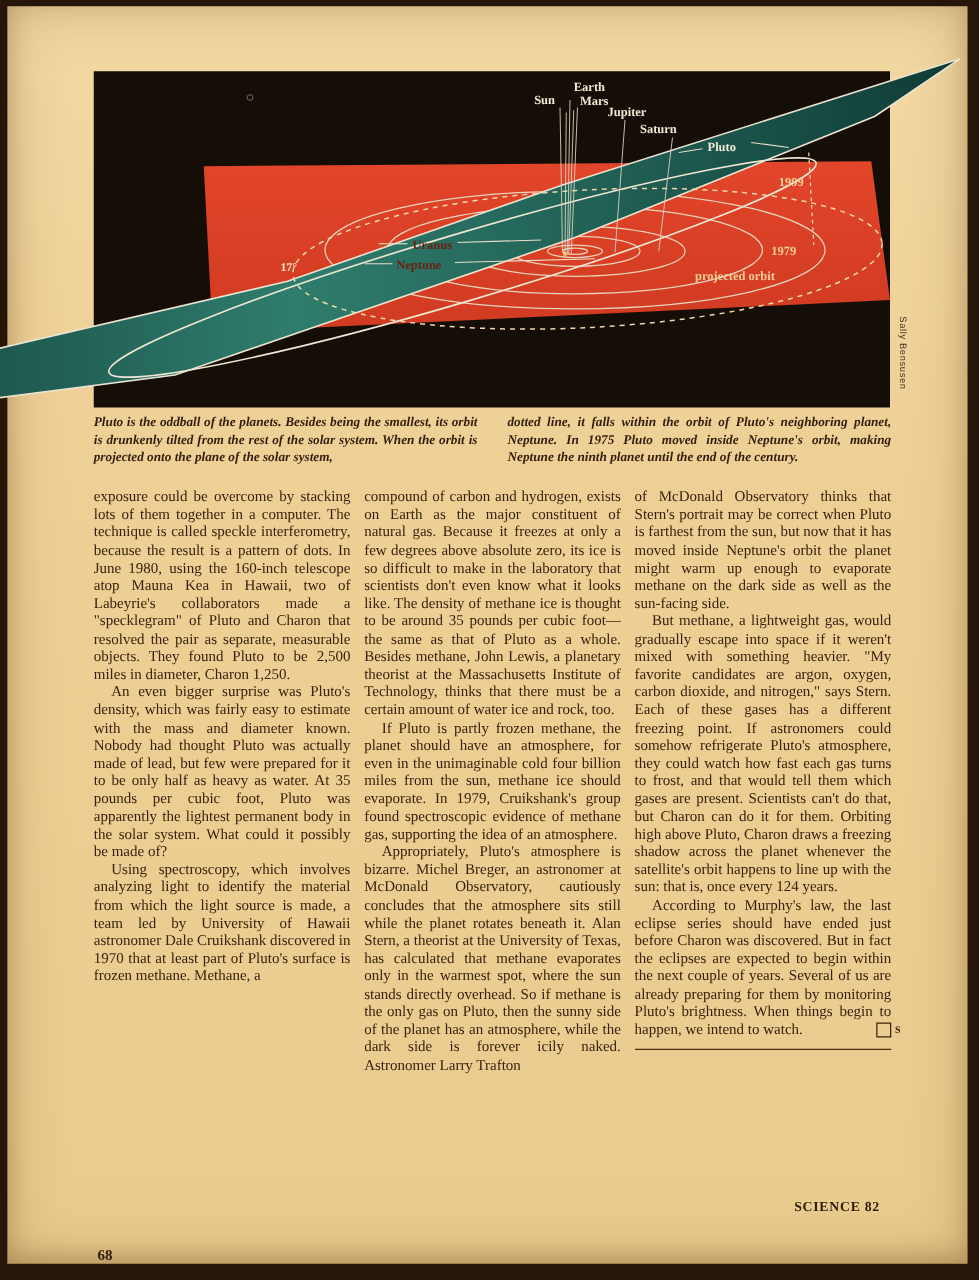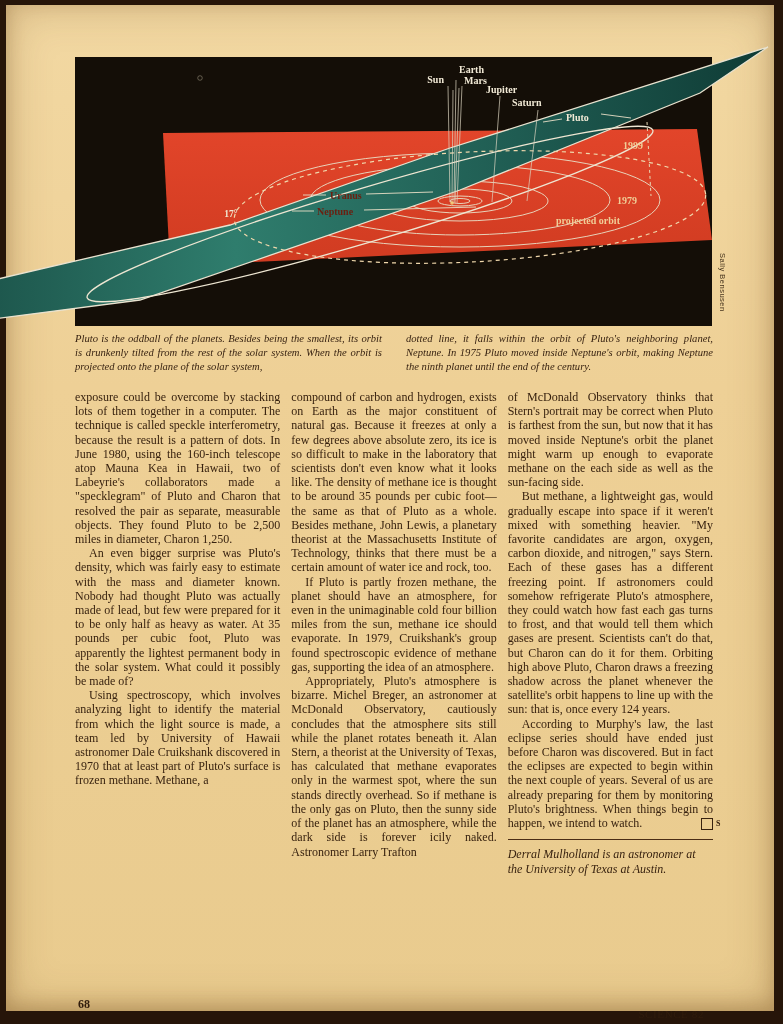--- a/index.html
+++ b/index.html
@@ -21,21 +21,21 @@
     font-size:7.5px;color:#44321c;letter-spacing:.5px;
     font-family:"Liberation Sans", sans-serif;
   }
   .caption{
     position:absolute;left:69px;top:327px;width:638px;
     display:flex;gap:24px;
   }
   .caption p{
     flex:1;margin:0;
     font-size:10.6px;line-height:13.8px;
-    font-weight:normal;font-style:italic;color:#331e0e;
+    font-weight:bold;font-style:italic;color:#331e0e;
     text-align:justify;
   }
   .columns{
     position:absolute;left:69px;top:385px;width:638px;
     display:flex;gap:11px;
   }
   .col{flex:1;}
   .col p.para{
     margin:0;font-size:12px;line-height:14.2px;color:#38220f;
     text-align:justify;
@@ -51,21 +51,21 @@
   .bio-rule{border:none;border-top:1.2px solid #4a2d15;margin:0 0 7px 0;}
   .bio p{
     margin:0;font-size:12px;line-height:15px;font-style:italic;color:#38220f;
   }
   .folio{
     position:absolute;left:72px;top:954px;
     font-size:12px;font-weight:bold;color:#301c0c;margin-top:38px;
   }
   .magname{
     position:absolute;right:70px;top:955px;
-    font-size:11px;font-weight:normal;letter-spacing:.6px;color:#301c0c;margin-top:48px;
+    font-size:11px;font-weight:bold;letter-spacing:.6px;color:#301c0c;
   }
   
   .figlabel{font-family:"Liberation Serif",serif;font-weight:bold;}
   .lab-white{fill:#f2ead6;font-size:10px;}
   .lab-orange{fill:#f0cd97;font-size:10px;}
   .lab-dark{fill:#6b1f10;font-size:10px;}
   .lab-angle{fill:#efe7d2;font-size:9.5px;}
 </style>
 </head>
 <body>
@@ -155,26 +155,25 @@
       <p class="para">exposure could be overcome by stacking lots of them together in a computer. The technique is called speckle interferometry, because the result is a pattern of dots. In June 1980, using the 160-inch telescope atop Mauna Kea in Hawaii, two of Labeyrie's collaborators made a "specklegram" of Pluto and Charon that resolved the pair as separate, measurable objects. They found Pluto to be 2,500 miles in diameter, Charon 1,250.</p>
       <p class="para">An even bigger surprise was Pluto's density, which was fairly easy to estimate with the mass and diameter known. Nobody had thought Pluto was actually made of lead, but few were prepared for it to be only half as heavy as water. At 35 pounds per cubic foot, Pluto was apparently the lightest permanent body in the solar system. What could it possibly be made of?</p>
       <p class="para">Using spectroscopy, which involves analyzing light to identify the material from which the light source is made, a team led by University of Hawaii astronomer Dale Cruikshank discovered in 1970 that at least part of Pluto's surface is frozen methane. Methane, a</p>
     </div>
     <div class="col">
       <p class="para">compound of carbon and hydrogen, exists on Earth as the major constituent of natural gas. Because it freezes at only a few degrees above absolute zero, its ice is so difficult to make in the laboratory that scientists don't even know what it looks like. The density of methane ice is thought to be around 35 pounds per cubic foot—the same as that of Pluto as a whole. Besides methane, John Lewis, a planetary theorist at the Massachusetts Institute of Technology, thinks that there must be a certain amount of water ice and rock, too.</p>
       <p class="para">If Pluto is partly frozen methane, the planet should have an atmosphere, for even in the unimaginable cold four billion miles from the sun, methane ice should evaporate. In 1979, Cruikshank's group found spectroscopic evidence of methane gas, supporting the idea of an atmosphere.</p>
       <p class="para">Appropriately, Pluto's atmosphere is bizarre. Michel Breger, an astronomer at McDonald Observatory, cautiously concludes that the atmosphere sits still while the planet rotates beneath it. Alan Stern, a theorist at the University of Texas, has calculated that methane evaporates only in the warmest spot, where the sun stands directly overhead. So if methane is the only gas on Pluto, then the sunny side of the planet has an atmosphere, while the dark side is forever icily naked. Astronomer Larry Trafton</p>
     </div>
     <div class="col">
-      <p class="para">of McDonald Observatory thinks that Stern's portrait may be correct when Pluto is farthest from the sun, but now that it has moved inside Neptune's orbit the planet might warm up enough to evaporate methane on the each side as well as the sun-facing side.</p>
+      <p class="para">of McDonald Observatory thinks that Stern's portrait may be correct when Pluto is farthest from the sun, but now that it has moved inside Neptune's orbit the planet might warm up enough to evaporate methane on the dark side as well as the sun-facing side.</p>
       <p class="para">But methane, a lightweight gas, would gradually escape into space if it weren't mixed with something heavier. "My favorite candidates are argon, oxygen, carbon dioxide, and nitrogen," says Stern. Each of these gases has a different freezing point. If astronomers could somehow refrigerate Pluto's atmosphere, they could watch how fast each gas turns to frost, and that would tell them which gases are present. Scientists can't do that, but Charon can do it for them. Orbiting high above Pluto, Charon draws a freezing shadow across the planet whenever the satellite's orbit happens to line up with the sun: that is, once every 124 years.</p>
       <p class="para"><span>According to Murphy's law, the last eclipse series should have ended just before Charon was discovered. But in fact the eclipses are expected to begin within the next couple of years. Several of us are already preparing for them by monitoring Pluto's brightness. When things begin to happen, we intend to watch.</span><span class="endmark">S</span></p>
       <div class="bio">
         <hr class="bio-rule">
-        <p>Derral Mulholland is an astronomer at the University of Texas at Austin.</p>
       </div>
     </div>
   </div>
 
   <div class="folio">68</div>
   <div class="magname">SCIENCE 82</div>
 
 </div>
 
 </body></html>

